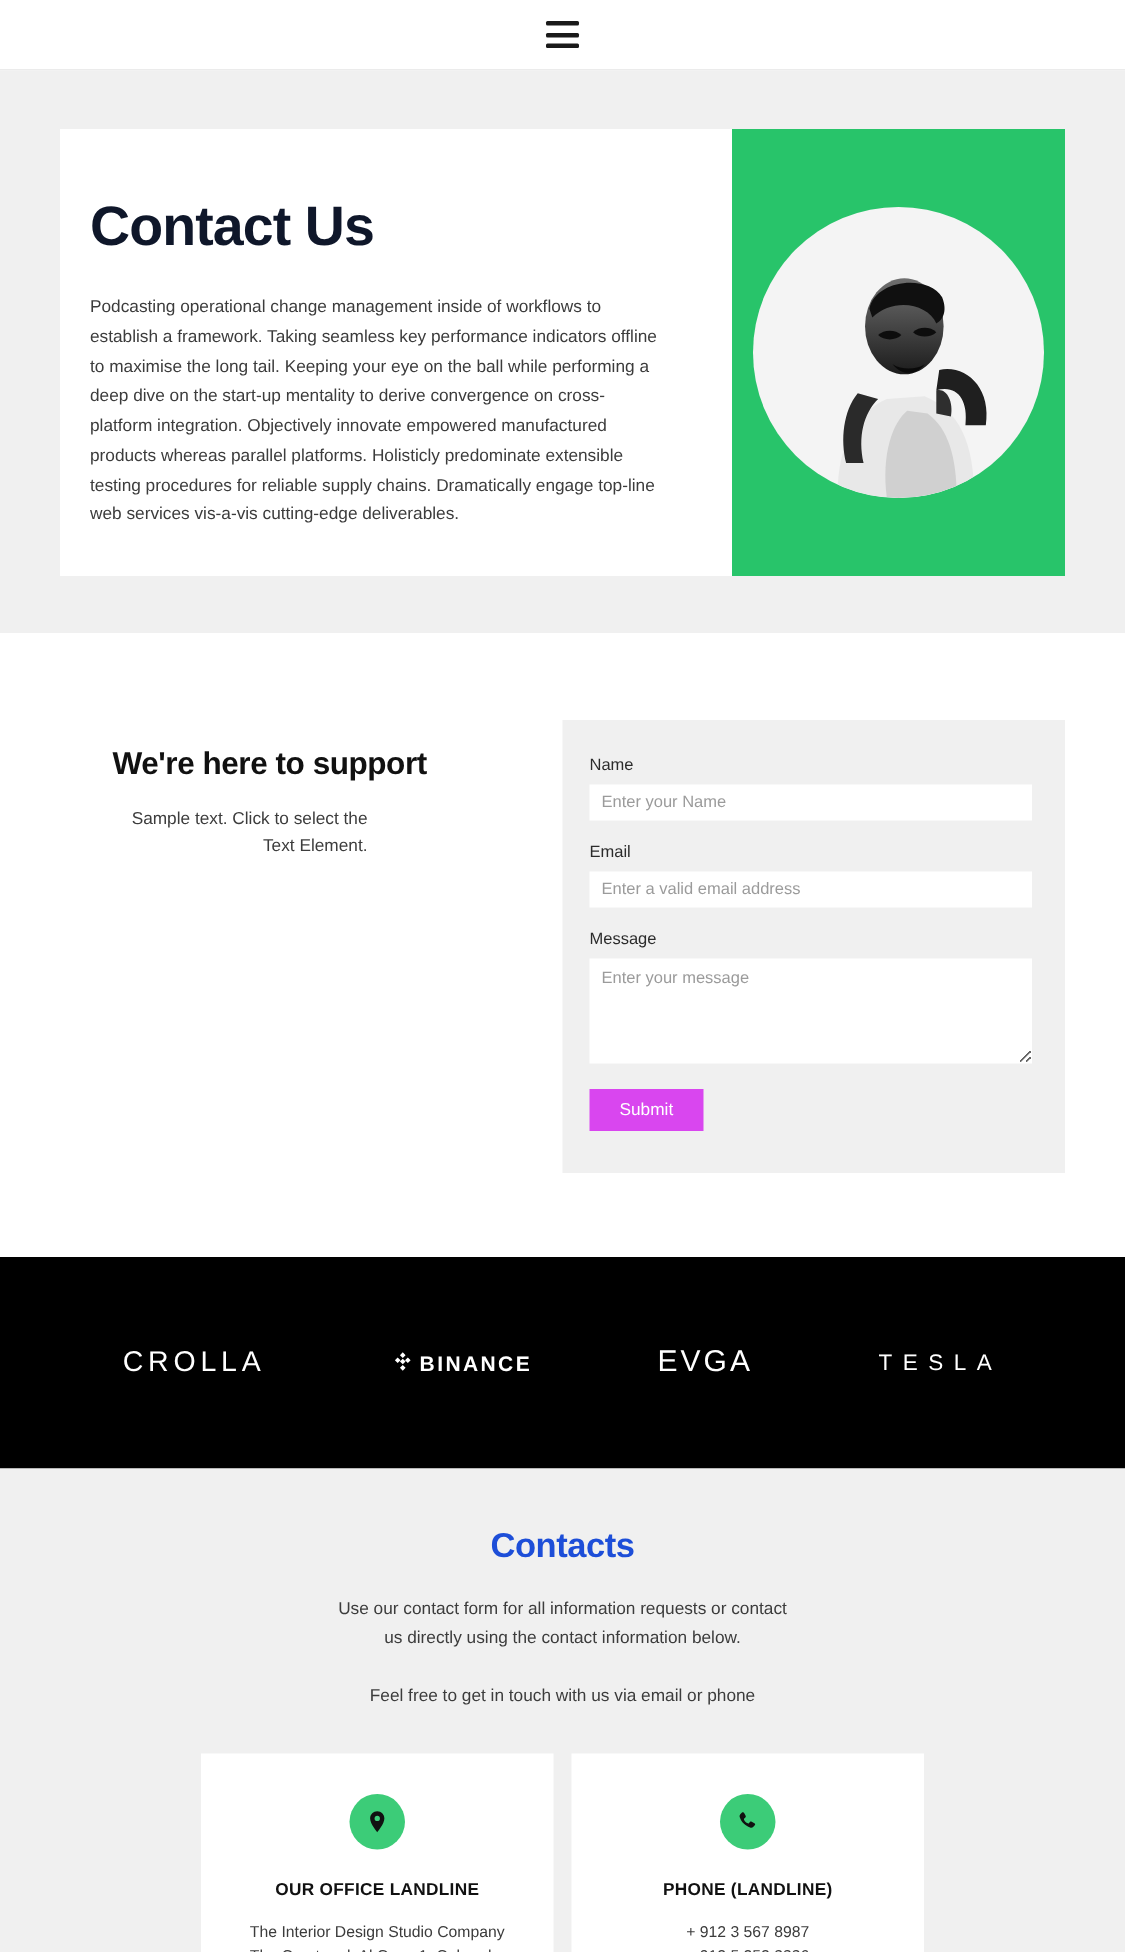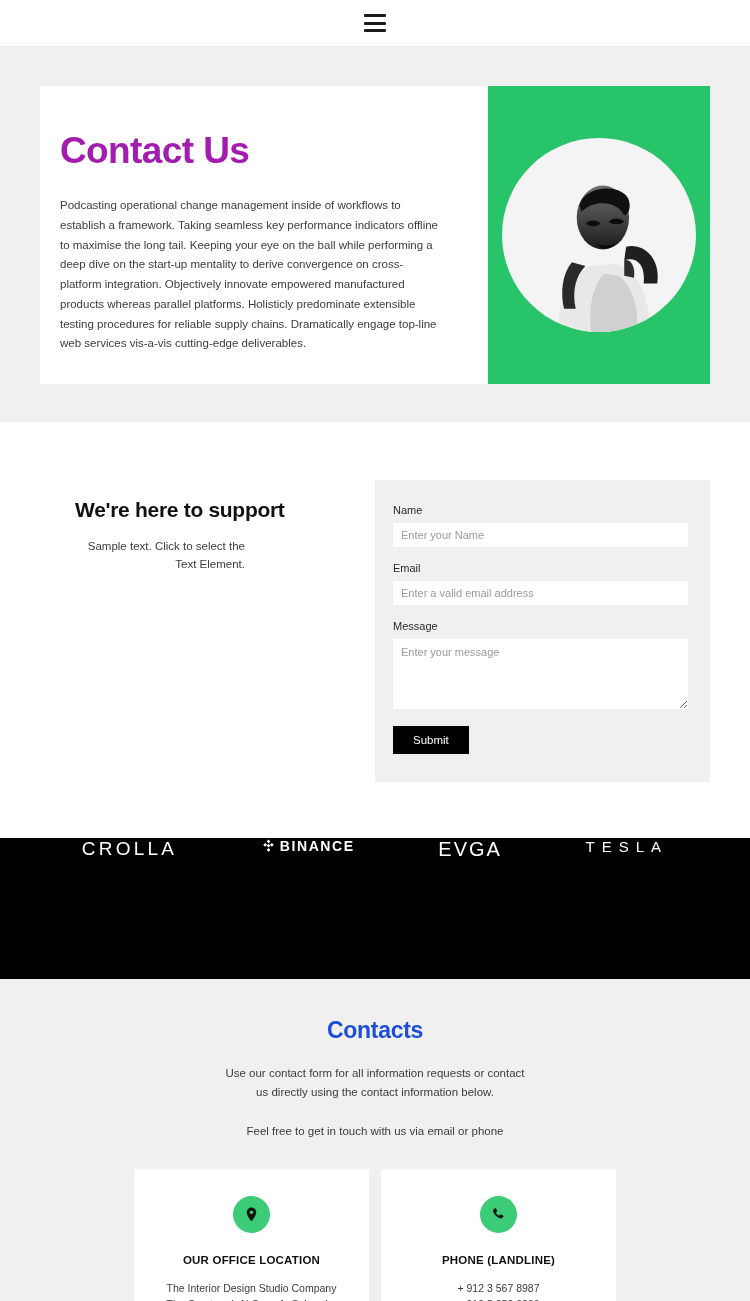--- a/index.html
+++ b/index.html
@@ -36,21 +36,21 @@
     background: #ffffff;
     display: flex;
     align-items: stretch;
     min-height: 224px;
   }
   .hero-text { flex: 1; padding: 44px 44px 30px 20px; }
   .hero-title {
     font-size: 37px;
     font-weight: bold;
     letter-spacing: -0.6px;
-    color: #a21caf;
+    color: #0f172a;
     margin-bottom: 24px;
   }
   .hero-para {
     font-size: 11.5px;
     line-height: 1.72;
     color: #3c3c3c;
     max-width: 410px;
   }
   .hero-image-wrap {
     width: 222px;
@@ -135,36 +135,36 @@
     font-size: 11px;
     font-family: "Liberation Sans", sans-serif;
     color: #333;
     resize: vertical;
     outline: none;
     margin-bottom: 17px;
     display: block;
   }
   .field-textarea::placeholder { color: #9b9b9b; }
   .submit-btn {
-    background: #000000;
+    background: #d946ef;
     color: #ffffff;
     border: none;
     font-size: 11.5px;
     font-family: "Liberation Sans", sans-serif;
     padding: 8px 20px;
     cursor: pointer;
     text-align: center;
   }
 
   
   .logo-band {
     background: #000000;
     height: 141px;
     display: flex;
-    align-items: flex-start;
+    align-items: center;
     justify-content: space-around;
     padding: 0 40px;
   }
   .logo {
     color: #ffffff;
     display: flex;
     align-items: center;
     justify-content: center;
   }
   .logo-crolla { font-size: 19px; letter-spacing: 3.2px; font-weight: 300; }
@@ -307,21 +307,21 @@
   <p class="contacts-lead2">Feel free to get in touch with us via email or phone</p>
 
   <div class="cards-row">
     <div class="contact-card">
       <div class="card-icon">
         <svg width="17" height="17" viewBox="0 0 24 24" aria-hidden="true">
           <path d="M12 2.2c-3.7 0-6.7 3-6.7 6.7 0 5 6.7 12.9 6.7 12.9s6.7-7.9 6.7-12.9c0-3.7-3-6.7-6.7-6.7z" fill="#111111"></path>
           <circle cx="12" cy="8.9" r="2.5" fill="#3ccc78"></circle>
         </svg>
       </div>
-      <div class="card-title">OUR OFFICE LOCATION</div>
+      <div class="card-title">OUR OFFICE LANDLINE</div>
       <div class="card-line">The Interior Design Studio Company</div>
       <div class="card-line">The Courtyard, Al Quoz 1, Colorado,</div>
 
     </div>
 
     <div class="contact-card">
       <div class="card-icon">
         <svg width="17" height="17" viewBox="0 0 24 24" aria-hidden="true">
           <path d="M6.6 3.4c.6-.6 1.6-.5 2 .3l1.4 2.6c.3.6.2 1.3-.3 1.7l-1 .9c-.3.3-.4.7-.2 1.1.7 1.5 2 2.8 3.5 3.5.4.2.8.1 1.1-.2l.9-1c.4-.5 1.1-.6 1.7-.3l2.6 1.4c.8.4.9 1.4.3 2l-1.3 1.3c-.8.8-2 1.1-3.1.7-2.3-.8-4.3-2-6-3.7s-2.9-3.7-3.7-6c-.4-1.1-.1-2.3.7-3.1z" fill="#111111"></path>
         </svg>

